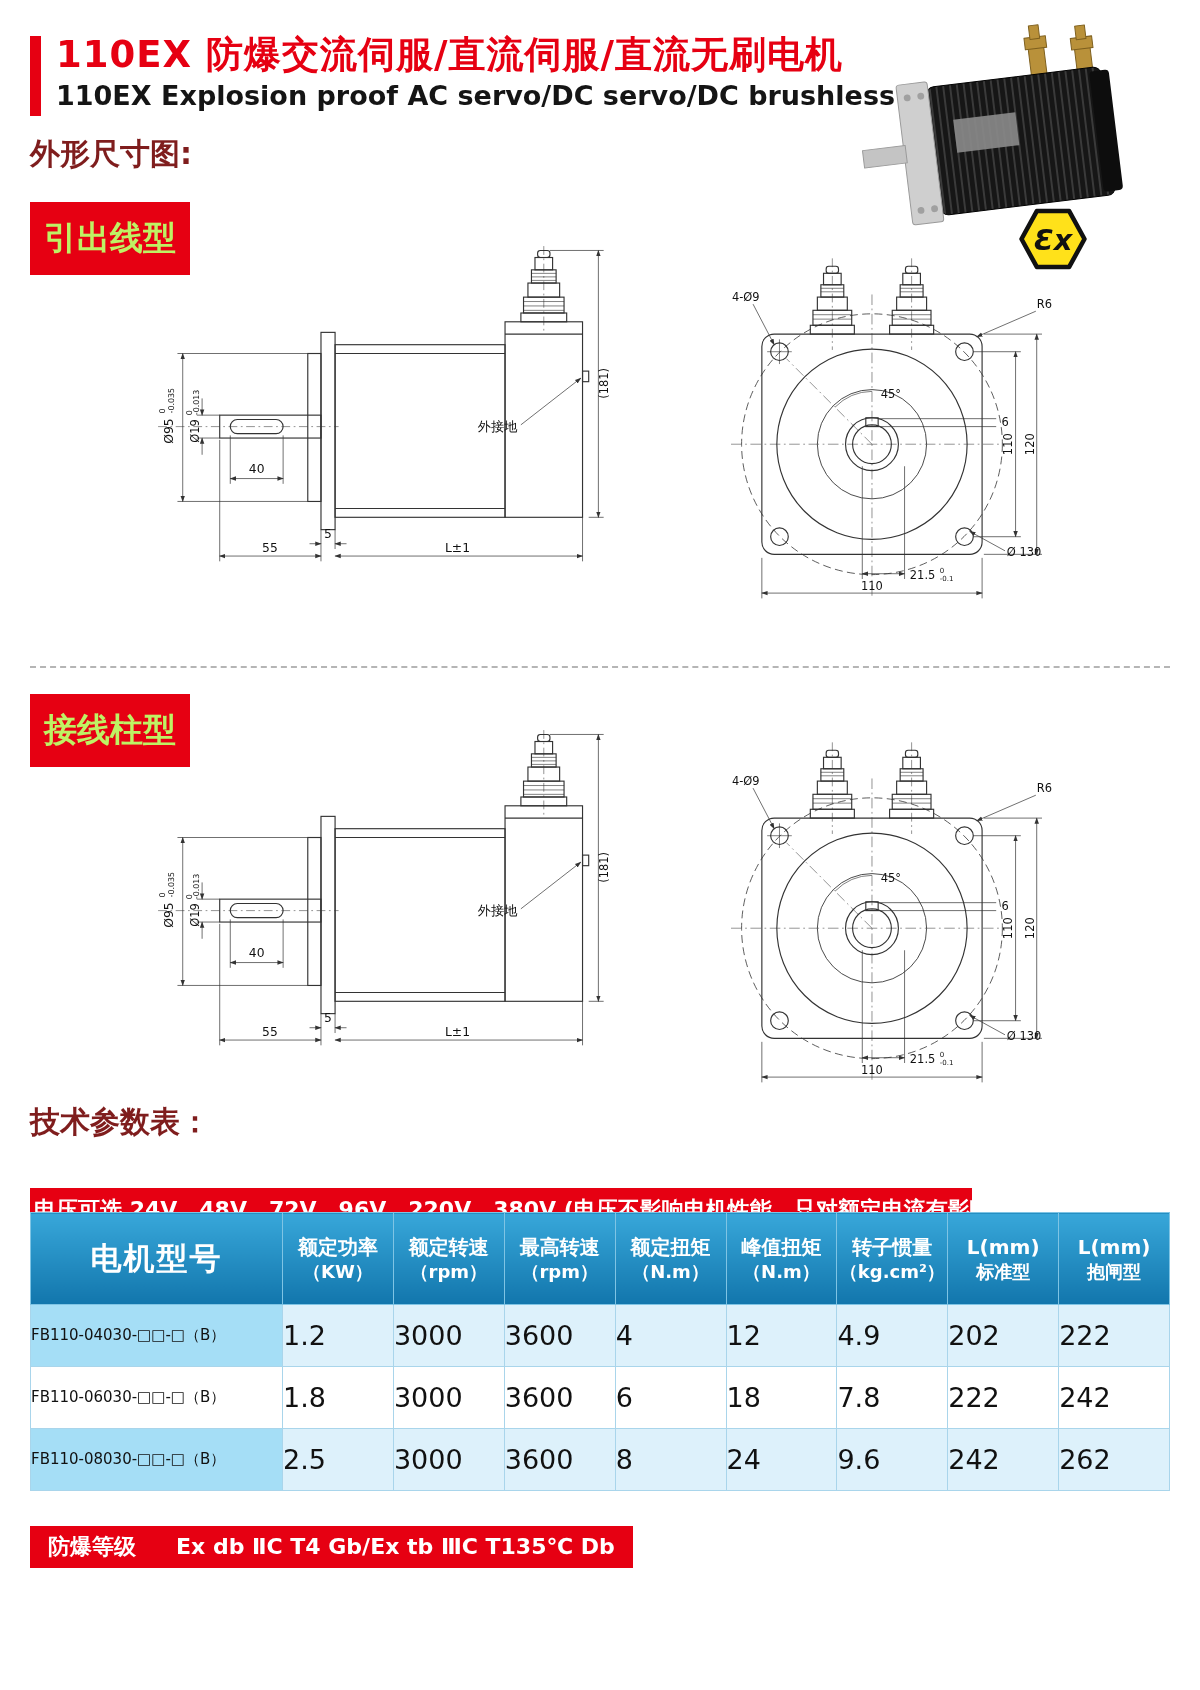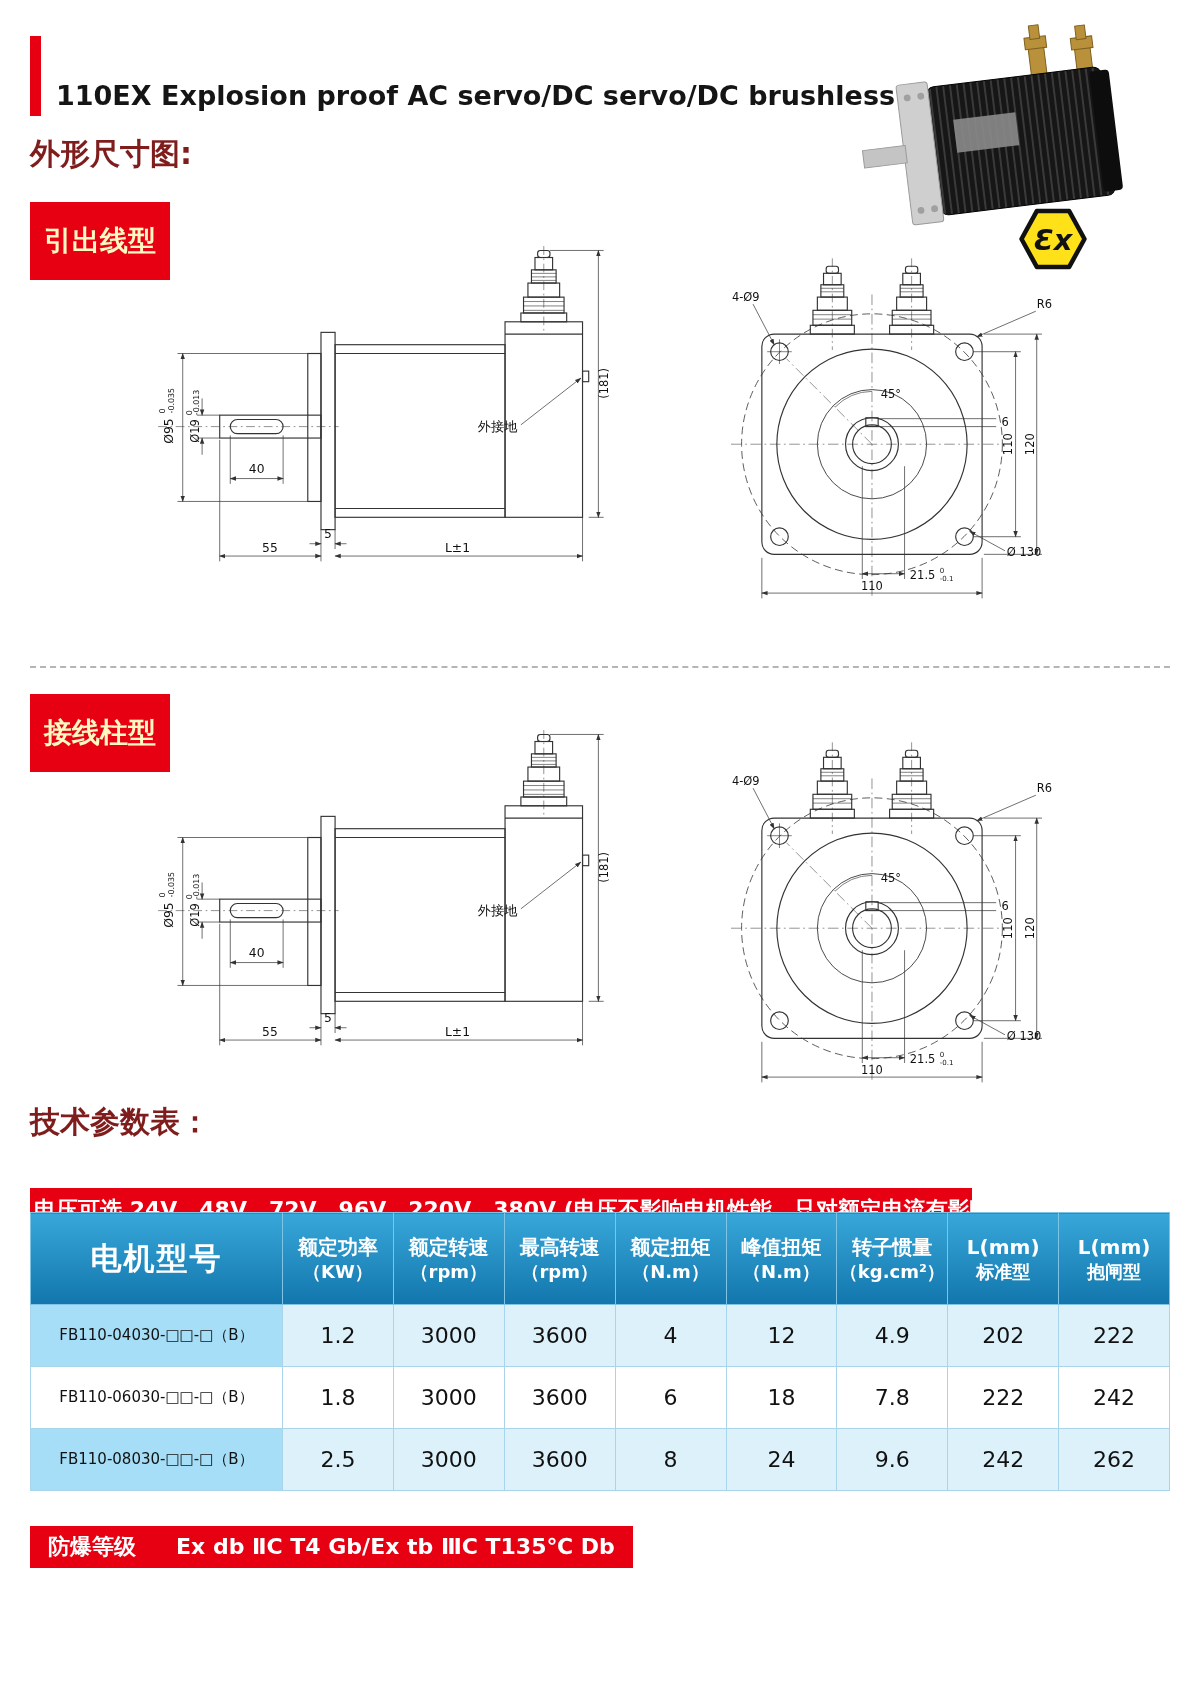--- a/index.html
+++ b/index.html
@@ -10,42 +10,42 @@
   .accent-bar{position:absolute;left:30px;top:36px;width:11px;height:80px;background:#e60012}
   .title-cn{position:absolute;left:56px;top:30px;font-size:37px;font-weight:bold;color:#e60012;letter-spacing:1px;white-space:nowrap}
   .title-en{position:absolute;left:56px;top:80px;font-size:27px;font-weight:bold;color:#151515;white-space:nowrap}
   .photo{position:absolute;left:845px;top:24px;width:315px;height:215px}
   .ex-logo{position:absolute;left:1008px;top:206px;width:90px;height:66px}
 
   .sec-title{position:absolute;font-size:30px;font-weight:bold;color:#7f1d1d;white-space:nowrap}
   #outline-title{left:30px;top:134px}
   #params-title{left:30px;top:1102px}
 
-  .badge{position:absolute;background:#e60012;color:#fef9c3;font-size:28px;font-weight:bold;padding:20px 14px;white-space:nowrap}
+  .badge{position:absolute;background:#e60012;color:#bef264;font-size:33px;font-weight:bold;padding:14px 14px;white-space:nowrap}
   #badge-lead{left:30px;top:202px}
   #badge-terminal{left:30px;top:694px}
 
   .draw-row{position:absolute;left:60px;width:1110px;height:370px}
   #draw1{top:246px}
   #draw2{top:730px}
   .side{position:absolute;left:10px;top:0;width:546px;height:370px}
   .front{position:absolute;left:640px;top:0;width:388px;height:370px}
   svg text{font-family:"DejaVu Sans","Liberation Sans",sans-serif}
 
   #sep{position:absolute;left:30px;top:666px;width:1140px;border-top:2px dashed #b5b5b5}
 
   #voltage{position:absolute;left:30px;top:1188px;width:942px;background:#e60012;color:#fff;font-size:22px;font-weight:bold;padding:7px 4px;white-space:nowrap}
 
-  #spec{position:absolute;left:30px;top:1212px;width:1140px;border-collapse:collapse;table-layout:fixed;text-align:center}
+  #spec{position:absolute;left:30px;top:1212px;width:1140px;border-collapse:collapse;table-layout:fixed;}
   #spec th{background:linear-gradient(#38a7da,#1276ac);color:#fff;border:1px solid #7fc4e4;font-weight:bold;vertical-align:middle;padding:6px 2px}
   #spec thead tr{height:92px}
   #spec th .l1{font-size:20px;line-height:1.3}
   #spec th .l2{font-size:18px;line-height:1.3}
   #spec th.model-h{font-size:31px;letter-spacing:2px}
-  #spec td{border:1px solid #a9d5eb;font-size:22px;height:62px;background:#fff;color:#111}
+  #spec td{border:1px solid #a9d5eb;font-size:27px;height:62px;background:#fff;color:#111}
   #spec tr.alt td{background:#ddf1fb}
   #spec tr.alt td.model{background:#a5def6}
   #spec td.model{font-size:15px}
 
   #rating{position:absolute;left:30px;top:1526px;background:#e60012;color:#fff;font-size:22px;font-weight:bold;padding:6px 18px;white-space:nowrap}
   #rating .val{margin-left:40px}
   #note{position:absolute;left:30px;top:1584px;font-size:23px;font-weight:bold;white-space:nowrap}
   #note .p{color:#e60012}
 </style>
 </head>
@@ -59,20 +59,21 @@
     <pattern id="fins" width="7" height="10" patternUnits="userSpaceOnUse">
       <rect width="7" height="10" fill="#161616"></rect>
       <rect width="2" height="10" fill="#3a3a3a"></rect>
     </pattern>
   </defs>
 </svg>
 
 <div class="page">
 
   <div class="accent-bar"></div>
+  <div class="title-cn">110EX 防爆交流伺服/直流伺服/直流无刷电机</div>
   <div class="title-en">110EX Explosion proof AC servo/DC servo/DC brushless motor</div>
 
   <svg class="photo" viewBox="0 0 320 220">
     <g transform="rotate(-7 160 115)" stroke-linejoin="round">
       <g fill="#b9913a" stroke="#7d5f1e" stroke-width="1">
         <rect x="197" y="28" width="16" height="34"></rect>
         <rect x="194" y="18" width="22" height="12"></rect>
         <rect x="200" y="6" width="10" height="14"></rect>
         <rect x="244" y="34" width="16" height="30"></rect>
         <rect x="241" y="24" width="22" height="12"></rect>

